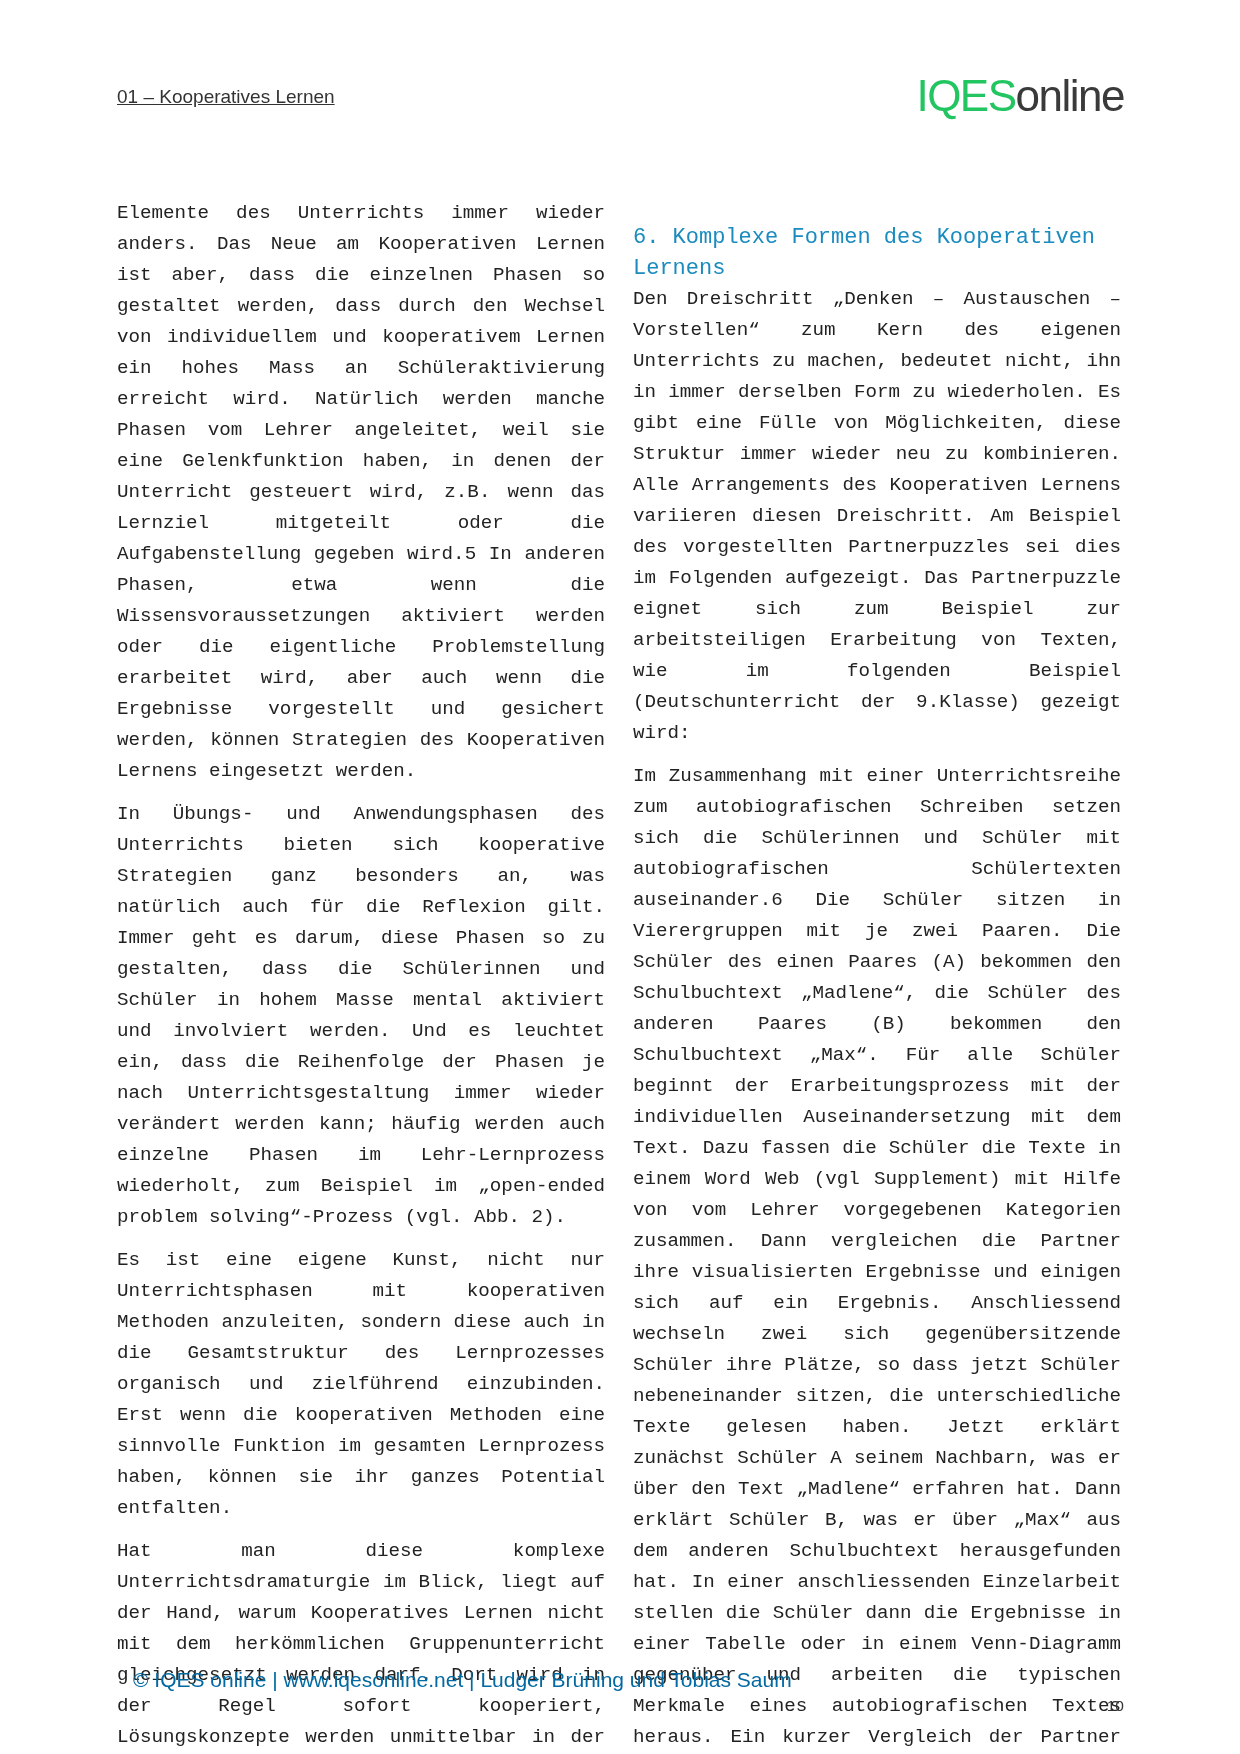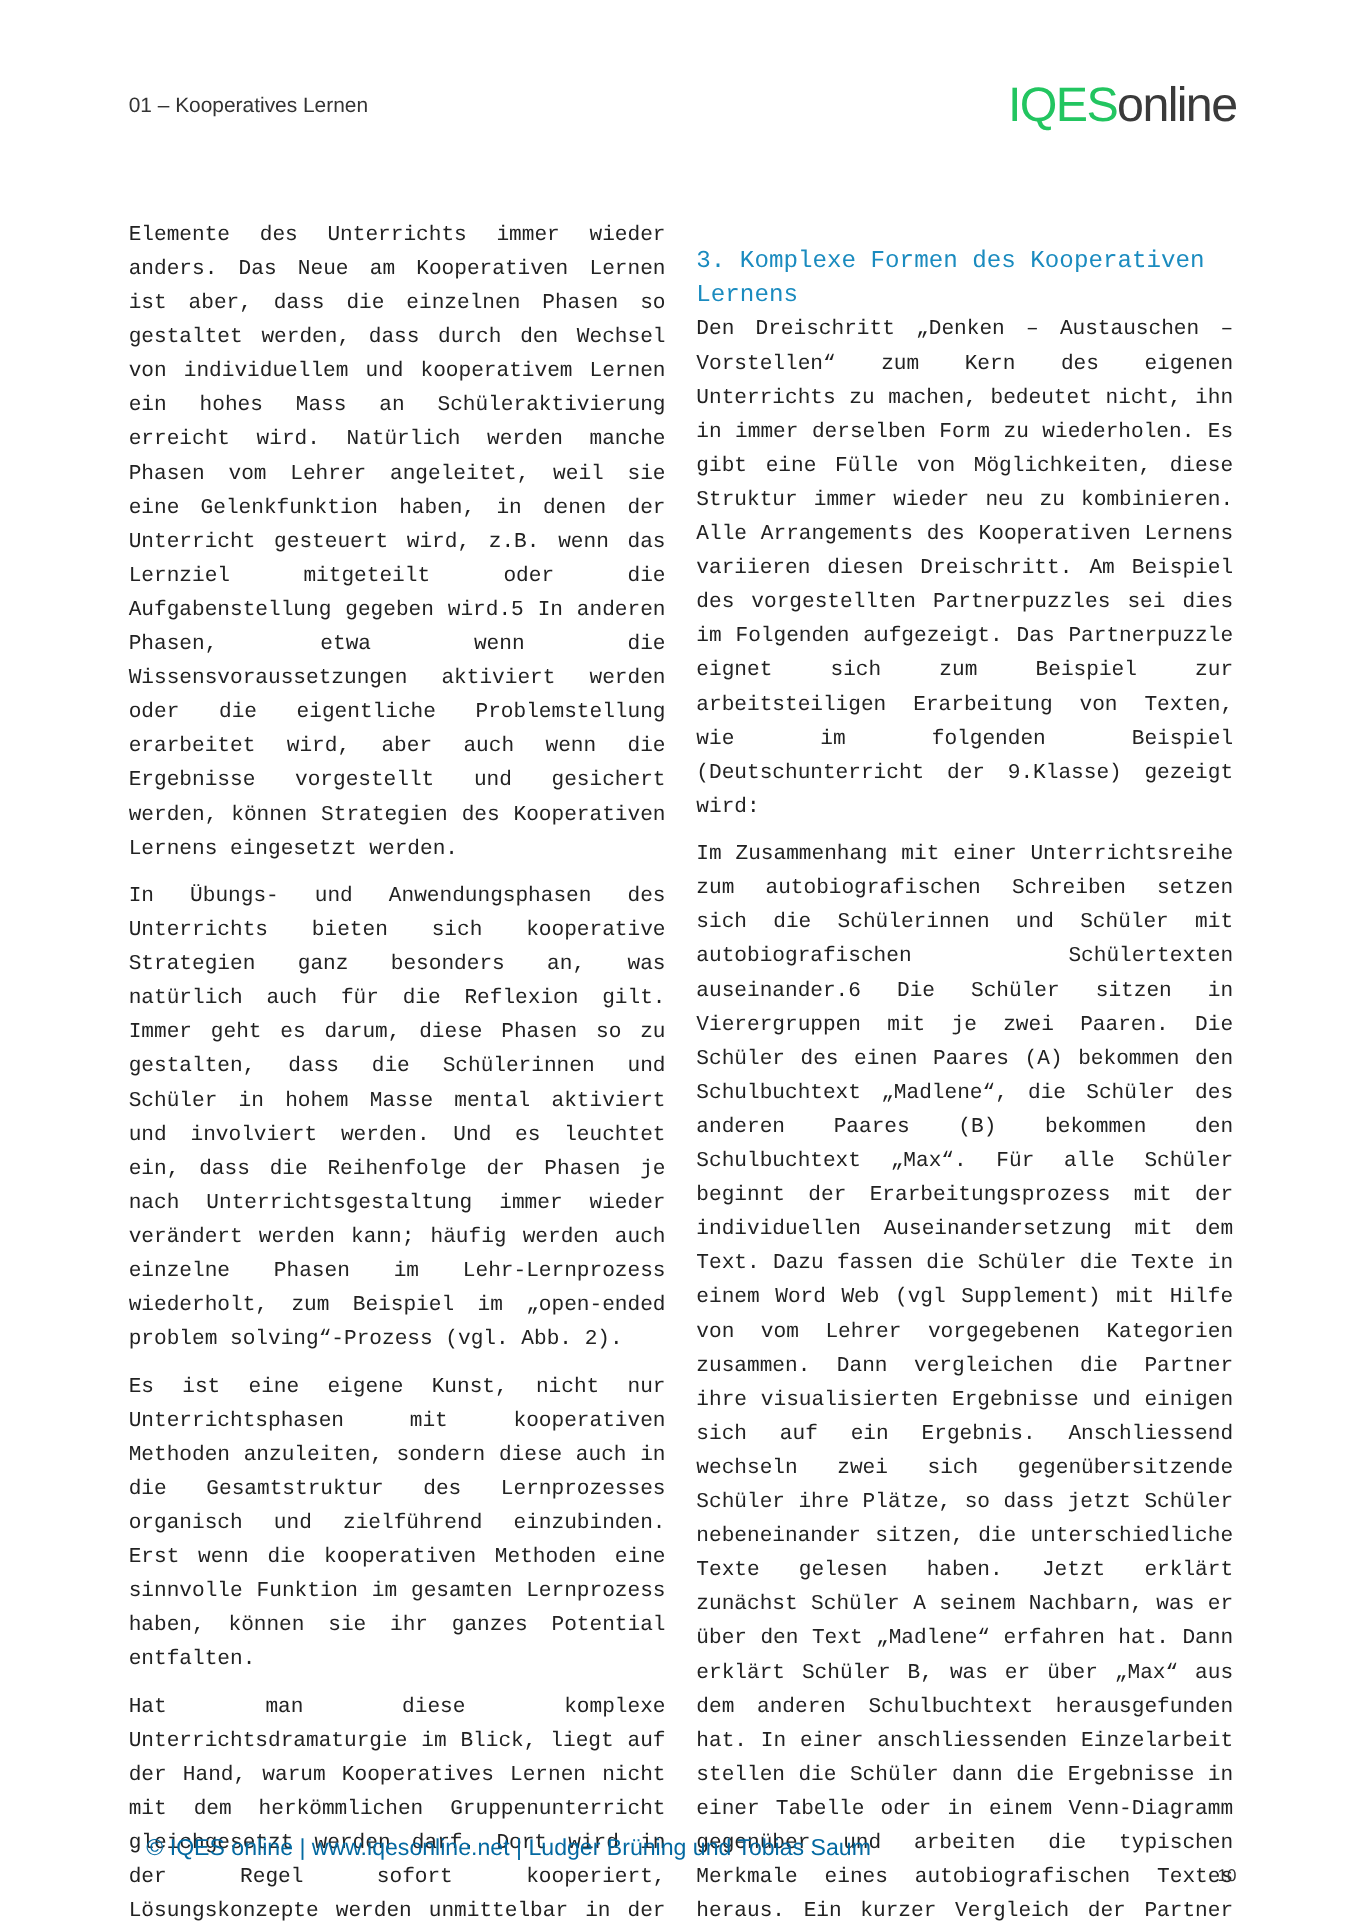--- a/index.html
+++ b/index.html
@@ -1,18 +1,18 @@
 <!DOCTYPE html>
 <html><head>
 <meta charset="utf-8">
 <style>
   html, body { margin: 0; padding: 0; background: #ffffff; }
   body { width: 1240px; height: 1754px; position: relative; overflow: hidden;
          font-family: "Liberation Sans", sans-serif; color: #222222; }
-  .header-title { position: absolute; left: 117px; top: 86px; font-size: 19px; color: #333333; }
+  .header-title { position: absolute; left: 117px; top: 86px; font-size: 19px; color: #333333; text-decoration: underline; }
   .logo { position: absolute; right: 116px; top: 74px; font-size: 44px; letter-spacing: -1.5px; line-height: 1; }
   .logo .brand { color: #2ecc71; color: #22c560; }
   .logo .suffix { color: #3a3a3a; }
   .col { position: absolute; top: 198px; width: 488px; font-size: 19.2px; line-height: 31px; font-family: Liberation Mono, monospace; }
   .col-left { left: 117px; }
   .col-right { left: 633px; }
   .col p { margin: 0 0 12px 0; text-align: justify; hyphens: manual; }
   .col p.tight { margin-bottom: 0; }
   .section-heading { color: #1a8bbf; font-size: 22px; line-height: 31px; margin: 24px 0 0 0; font-weight: normal; }
   .footer-left { position: absolute; left: 133px; top: 1668px; font-size: 21px; color: #0369a1; }
@@ -29,21 +29,21 @@
 </div>
 
 <div class="col col-left">
   <p>Elemente des Unterrichts immer wieder anders. Das Neue am Kooperativen Lernen ist aber, dass die einzelnen Phasen so gestaltet werden, dass durch den Wechsel von individuellem und kooperativem Lernen ein hohes Mass an Schüleraktivierung erreicht wird. Natürlich werden manche Phasen vom Lehrer angeleitet, weil sie eine Gelenkfunktion haben, in denen der Unterricht gesteuert wird, z.B. wenn das Lernziel mitgeteilt oder die Aufgabenstellung gegeben wird.5 In anderen Phasen, etwa wenn die Wissensvoraussetzungen aktiviert werden oder die eigentliche Problemstellung erarbeitet wird, aber auch wenn die Ergebnisse vorgestellt und gesichert werden, können Strategien des Kooperativen Lernens eingesetzt werden.</p>
   <p>In Übungs- und Anwendungsphasen des Unterrichts bieten sich kooperative Strategien ganz besonders an, was natürlich auch für die Reflexion gilt. Immer geht es darum, diese Phasen so zu gestalten, dass die Schülerinnen und Schüler in hohem Masse mental aktiviert und involviert werden. Und es leuchtet ein, dass die Reihenfolge der Phasen je nach Unterrichtsgestaltung immer wieder verändert werden kann; häufig werden auch einzelne Phasen im Lehr-Lernprozess wiederholt, zum Beispiel im „open-ended problem solving“-Prozess (vgl. Abb. 2).</p>
   <p>Es ist eine eigene Kunst, nicht nur Unterrichtsphasen mit kooperativen Methoden anzuleiten, sondern diese auch in die Gesamtstruktur des Lernprozesses organisch und zielführend einzubinden. Erst wenn die kooperativen Methoden eine sinnvolle Funktion im gesamten Lernprozess haben, können sie ihr ganzes Potential entfalten.</p>
   <p>Hat man diese komplexe Unterrichtsdramaturgie im Blick, liegt auf der Hand, warum Kooperatives Lernen nicht mit dem herkömmlichen Gruppenunterricht gleichgesetzt werden darf. Dort wird in der Regel sofort kooperiert, Lösungskonzepte werden unmittelbar in der Gruppe entwickelt. Die Einzelnen sind nicht gefordert, zunächst eigene Ideen zu entwickeln. Gerade ein Schüler, der unsicher, zurückhaltend oder wenig motiviert ist, wird die anderen arbeiten lassen und sich zurückhalten. Beim Kooperativen Lernen aber entwi-</p>
 </div>
 
 <div class="col col-right">
-  <h2 class="section-heading">3. Komplexe Formen des Kooperativen Lernens</h2>
+  <h2 class="section-heading">6. Komplexe Formen des Kooperativen Lernens</h2>
   <p>Den Dreischritt „Denken – Austauschen – Vorstellen“ zum Kern des eigenen Unterrichts zu machen, bedeutet nicht, ihn in immer derselben Form zu wiederholen. Es gibt eine Fülle von Möglichkeiten, diese Struktur immer wieder neu zu kombinieren. Alle Arrangements des Kooperativen Lernens variieren diesen Dreischritt. Am Beispiel des  vorgestellten Partnerpuzzles sei dies im Folgenden aufgezeigt. Das Partnerpuzzle eignet sich zum Beispiel zur arbeitsteiligen Erarbeitung von Texten, wie im folgenden Beispiel (Deutschunterricht der 9.Klasse) gezeigt wird:</p>
   <p>Im Zusammenhang mit einer Unterrichtsreihe zum autobiografischen Schreiben setzen sich die Schülerinnen und Schüler mit autobiografischen Schülertexten auseinander.6  Die Schüler sitzen in Vierergruppen mit je zwei Paaren. Die Schüler des einen Paares (A) bekommen den Schulbuchtext „Madlene“, die Schüler des anderen Paares (B) bekommen den Schulbuchtext „Max“. Für alle Schüler beginnt der Erarbeitungsprozess mit der individuellen Auseinandersetzung mit dem Text. Dazu fassen die Schüler die Texte in einem Word Web (vgl Supplement) mit Hilfe von vom Lehrer vorgegebenen Kategorien zusammen. Dann vergleichen die Partner ihre visualisierten Ergebnisse und einigen sich auf ein Ergebnis. Anschliessend wechseln zwei sich gegenübersitzende Schüler ihre Plätze, so dass jetzt Schüler nebeneinander sitzen, die unterschiedliche Texte gelesen haben. Jetzt erklärt zunächst Schüler A seinem Nachbarn, was er über den Text „Madlene“ erfahren hat. Dann erklärt Schüler B, was er über „Max“ aus dem anderen Schulbuchtext herausgefunden hat. In einer anschliessenden Einzelarbeit stellen die Schüler dann die Ergebnisse in einer Tabelle oder in einem Venn-Diagramm gegenüber und arbeiten die typischen Merkmale eines autobiografischen Textes heraus. Ein kurzer Vergleich der Partner erlaubt den Schülern die Kontrolle der eigenen Ergebnisse, bevor sie im Plenum</p>
 </div>
 
 <div>
   <div class="footer-left">© IQES online | www.iqesonline.net | Ludger Brüning und Tobias Saum</div>
   <div class="footer-right">10</div>
 </div>
 
 </body></html>

